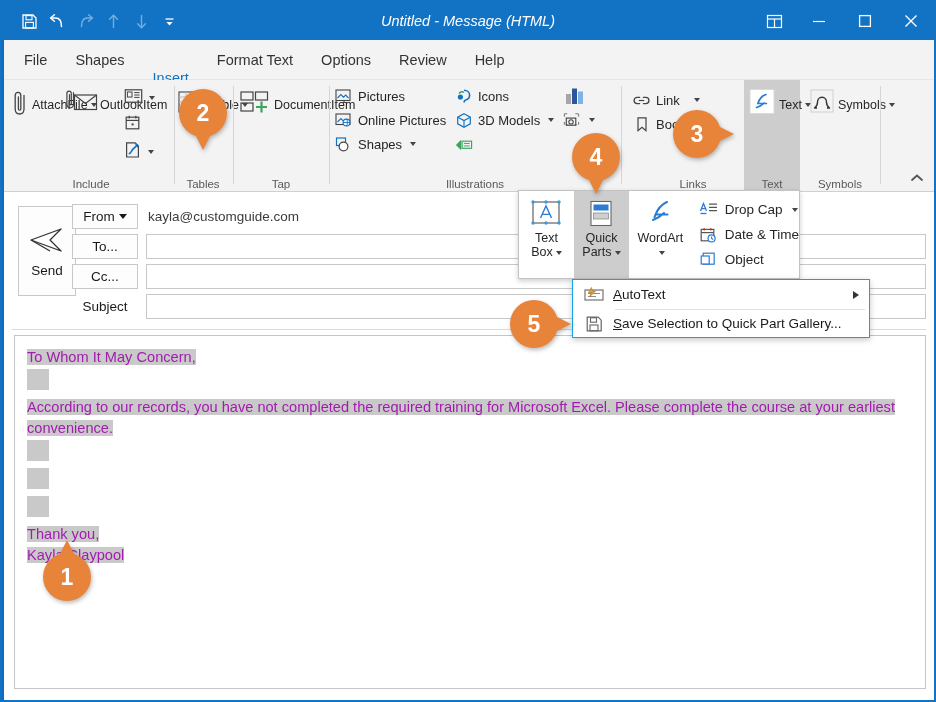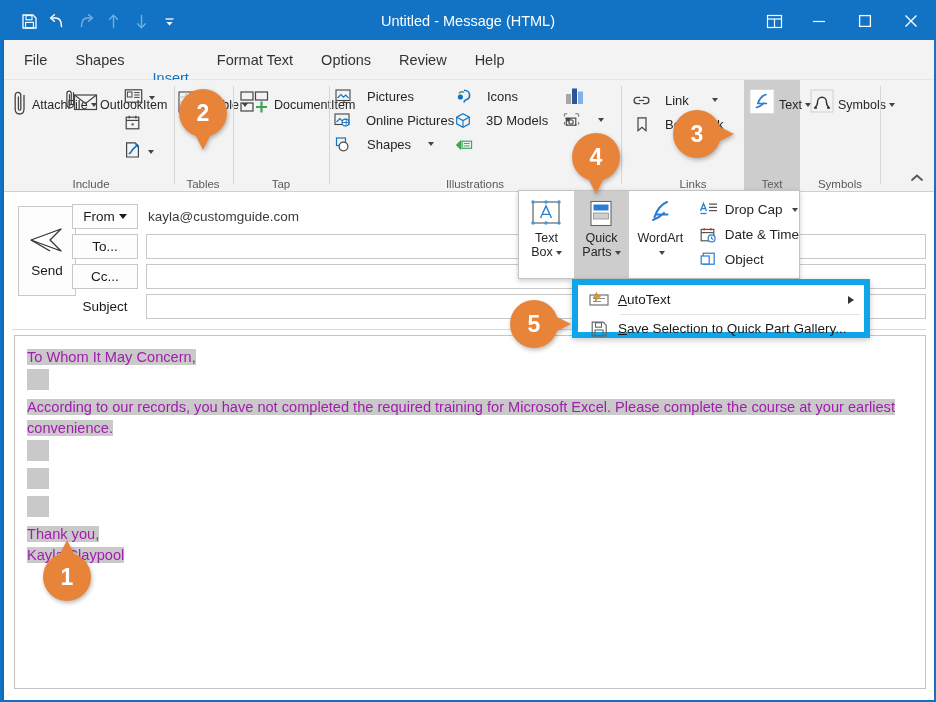--- a/index.html
+++ b/index.html
@@ -15,21 +15,21 @@
     width: 936px; height: 702px;
     background: #0f6cbd;
     border: 2px solid #1273c4;
   }
 
   
   .titlebar {
     position: absolute; left: 0; top: 0;
     width: 932px; height: 38px;
     background: #1273c4;
-    display: flex; align-items: center;
+    display: flex; align-items: center; font-style: italic;
   }
   .qat { display: flex; align-items: center; gap: 2px; padding-left: 14px; }
   .qat-btn {
     width: 26px; height: 26px;
     display: flex; align-items: center; justify-content: center;
     color: #ffffff;
   }
   .qat-btn svg { display: block; }
   .qat-btn.dim { opacity: 0.42; }
   .titletext {
@@ -117,21 +117,21 @@
   .caretdown {
     display: inline-block;
     width: 0; height: 0;
     border-left: 3.5px solid transparent;
     border-right: 3.5px solid transparent;
     border-top: 4px solid #444;
     vertical-align: middle;
     margin-left: 3px;
   }
   .smallrow {
-    display: flex; align-items: center; gap: 14px;
+    display: flex; align-items: center; gap: 5px;
     height: 24px;
     font-size: 13px; color: #262626;
     padding: 0 3px;
     white-space: nowrap;
   }
   .smallrow .ic { width: 19px; height: 19px; display: flex; align-items: center; justify-content: center; }
   .iconstack { display: flex; flex-direction: column; padding-top: 4px; }
   .iconstack .srow { display: flex; align-items: center; height: 27px; gap: 3px; padding-left: 2px; }
   .highlightbox { background: #cdcdcd; }
   .collapse-ribbon {
@@ -236,21 +236,21 @@
     height: 25px; font-size: 13.5px; color: #262626;
     white-space: nowrap;
   }
   .tp-small .srow .ic { width: 21px; display: flex; align-items: center; justify-content: center; }
 
   
   .submenu {
     position: absolute; left: 570px; top: 277px;
     width: 298px; height: 59px;
     background: #ffffff;
-    border: 6px solid #0ea5e9;
+    border: 1px solid #0ea5e9;
     box-shadow: 0 2px 6px rgba(0,0,0,0.22);
     z-index: 50;
   }
   .mi {
     position: relative;
     height: 29px; display: flex; align-items: center;
     font-size: 13.5px; color: #1a1a1a;
     padding-left: 6px;
   }
   .mi .ic { width: 30px; display: flex; align-items: center; justify-content: center; }

